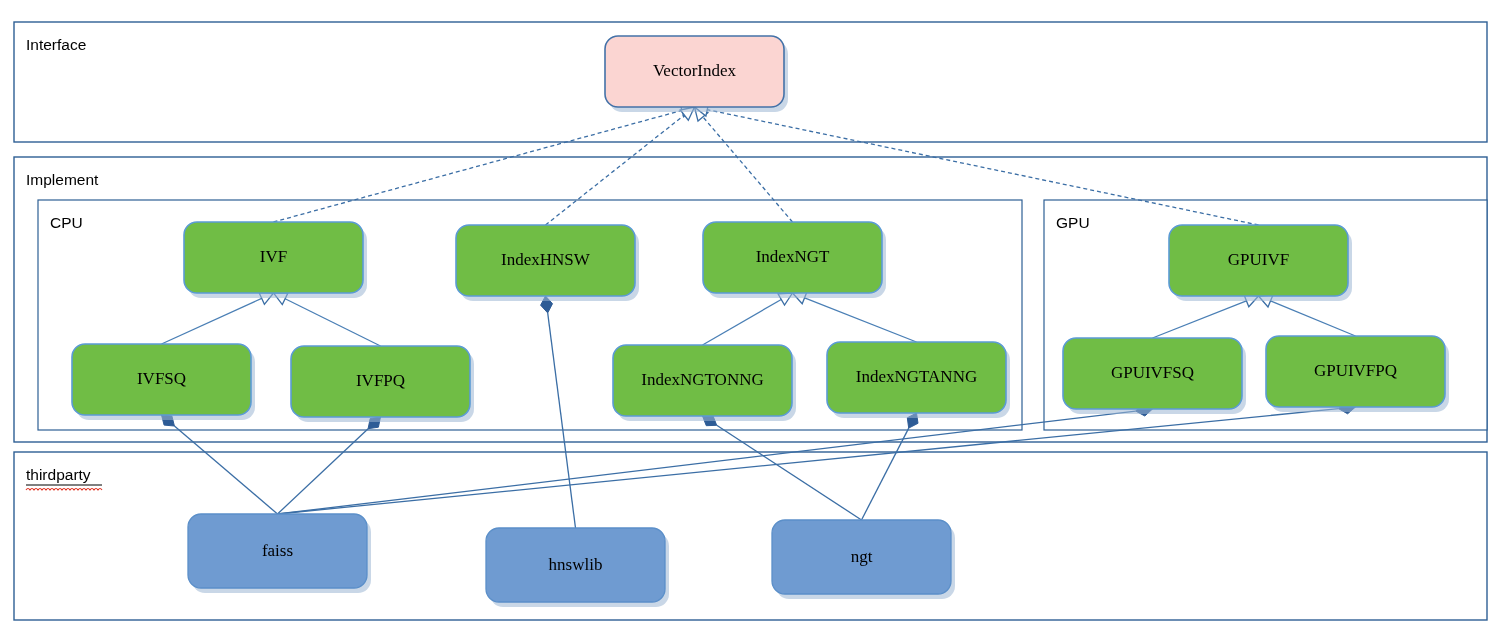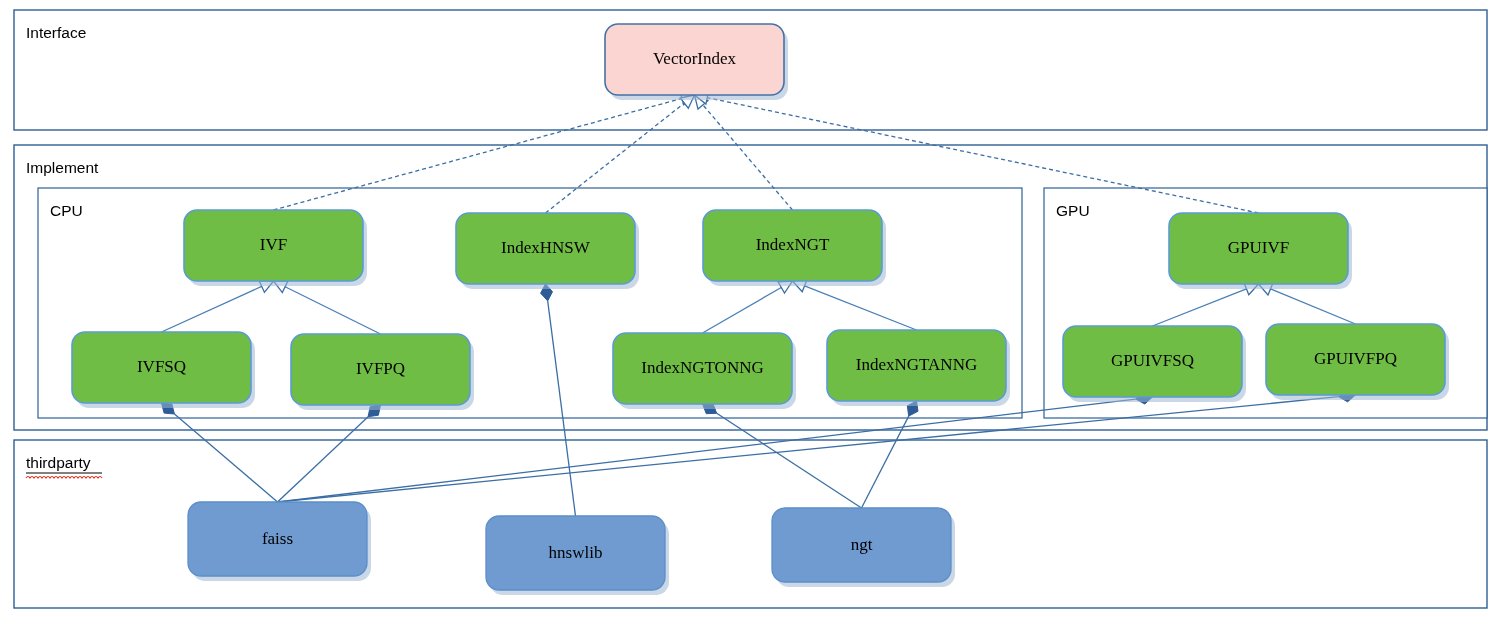--- a/index.html
+++ b/index.html
@@ -1,18 +1,18 @@
 <!DOCTYPE html>
 <html><head>
 <meta charset="utf-8">
 <style>
   html,body{margin:0;padding:0;background:#ffffff;}
   body{width:1503px;height:628px;overflow:hidden;
        font-family:"Liberation Sans",sans-serif;}
-  #stage{position:relative;width:1503px;height:592px;}
+  #stage{position:relative;width:1503px;height:592px;margin-top:12px;}
   svg#diagram{position:absolute;left:0;top:0;width:1503px;height:628px;display:block;}
   .frame-label{font-family:"Liberation Sans",sans-serif;font-size:15.5px;fill:#000000;}
   .node-label{font-family:"Liberation Serif",serif;font-size:17px;fill:#000000;
               text-anchor:middle;dominant-baseline:middle;}
   .frame-rect{fill:#ffffff;stroke:#2E5F94;stroke-width:1.4;}
   .frame-rect-inner{fill:#ffffff;stroke:#2E5F94;stroke-width:1.2;}
   .node-green{fill:#70BD45;stroke:#5B9BD5;stroke-width:1.6;}
   .node-pink{fill:#FBD5D2;stroke:#4472A8;stroke-width:1.6;}
   .node-blue{fill:#6F9BD1;stroke:#5B8FC9;stroke-width:1.3;}
   .edge-gen{stroke:#3B6EA5;stroke-width:1.3;fill:none;stroke-dasharray:4 3;}

